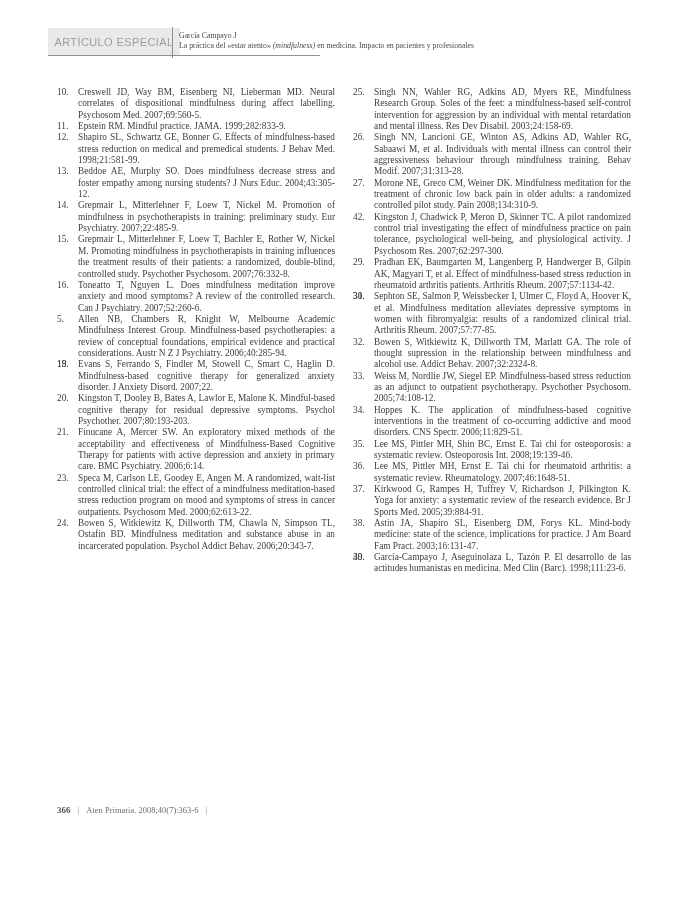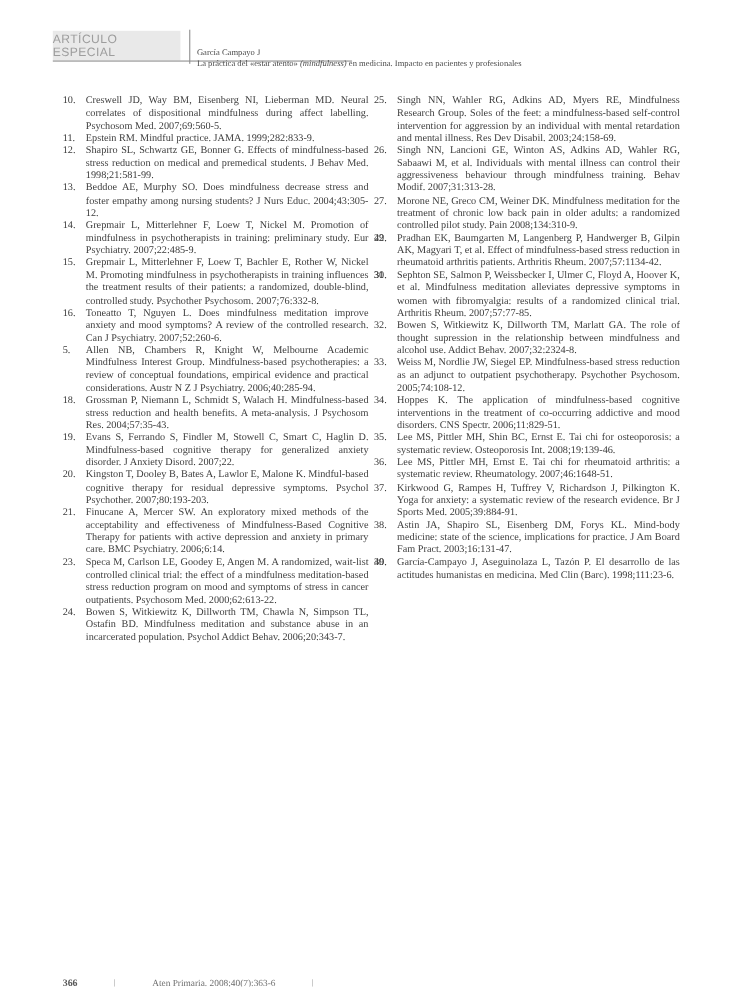--- a/index.html
+++ b/index.html
@@ -11,21 +11,21 @@
     width: 676px;
     height: 897px;
     background: #ffffff;
     overflow: hidden;
   }
 
   
   .section-box {
     position: absolute;
     left: 48px; top: 28px;
-    width: 116px; height: 27px;
+    width: 132px; height: 27px;
     background: #e9e9e9;
     display: flex; align-items: center; justify-content: center;
     font-family: "Liberation Sans", sans-serif;
     font-size: 11px;
     letter-spacing: 0.4px;
     color: #9d9d9d;
   }
   .header-rule {
     position: absolute;
     left: 48px; top: 55px;
@@ -33,35 +33,35 @@
     background: #8f8f8f;
   }
   .header-vline {
     position: absolute;
     left: 172px; top: 27px;
     width: 1px; height: 31px;
     background: #8f8f8f;
   }
   .header-citation {
     position: absolute;
-    left: 179px; top: 43px;
+    left: 179px; top: 31px;
     width: 460px;
     font-size: 7.8px;
     line-height: 9.8px;
     color: #4a4a4a;
   }
   .header-citation .italic { font-style: italic; }
 
   
   .columns {
     position: absolute;
     left: 57px; top: 87px;
     width: 574px;
     display: flex;
-    gap: 5px;
+    gap: 18px;
   }
   .col {
     width: 278px;
     font-size: 9.3px;
     line-height: 11.35px;
     color: #3d3d3d;
     text-align: justify;
     hyphens: auto;
   }
   .ref {
@@ -71,26 +71,25 @@
   .ref .num {
     position: absolute;
     left: 0; top: 0;
     width: 18px;
     text-align: left;
   }
 
   
   .footer {
     position: absolute;
-    left: 57px; top: 888px;
+    left: 57px; top: 805px;
     display: flex;
     align-items: center;
     font-size: 8.5px;
     color: #6e6e6e;
-    gap: 26px;
   }
   .footer .page-num {
     font-size: 9px;
     font-weight: bold;
     color: #585858;
   }
   .footer .pipe {
     color: #9a9a9a;
     margin: 0 7px;
     font-size: 9px;
@@ -141,21 +140,21 @@
 
         <div class="ref">
           <span class="num">16.</span><span>Toneatto T, Nguyen L. Does mindfulness meditation improve anxiety and mood symptoms? A review of the controlled research. Can J Psychiatry. 2007;52:260-6.</span>
         </div>
 
         <div class="ref">
           <span class="num">5.</span><span>Allen NB, Chambers R, Knight W, Melbourne Academic Mindfulness Interest Group. Mindfulness-based psychotherapies: a review of conceptual foundations, empirical evidence and practical considerations. Austr N Z J Psychiatry. 2006;40:285-94.</span>
         </div>
 
         <div class="ref">
-          <span class="num">18.</span><span>Grossman P, Niemann L, Schmidt S, Walach H. Mindfulness-based stress reduction and health benefits. A meta-analysis. J Psychosom Res. 2004;57:35-43.</span>
+          <span class="num">18.</span>
         </div>
 
         <div class="ref">
           <span class="num">19.</span><span>Evans S, Ferrando S, Findler M, Stowell C, Smart C, Haglin D. Mindfulness-based cognitive therapy for generalized anxiety disorder. J Anxiety Disord. 2007;22.</span>
         </div>
 
         <div class="ref">
           <span class="num">20.</span><span>Kingston T, Dooley B, Bates A, Lawlor E, Malone K. Mindful-based cognitive therapy for residual depressive symptoms. Psychol Psychother. 2007;80:193-203.</span>
         </div>
 
@@ -180,21 +179,21 @@
 
         <div class="ref">
           <span class="num">26.</span><span>Singh NN, Lancioni GE, Winton AS, Adkins AD, Wahler RG, Sabaawi M, et al. Individuals with mental illness can control their aggressiveness behaviour through mindfulness training. Behav Modif. 2007;31:313-28.</span>
         </div>
 
         <div class="ref">
           <span class="num">27.</span><span>Morone NE, Greco CM, Weiner DK. Mindfulness meditation for the treatment of chronic low back pain in older adults: a randomized controlled pilot study. Pain 2008;134:310-9.</span>
         </div>
 
         <div class="ref">
-          <span class="num">42.</span>
+          <span class="num">42.</span><span>Kingston J, Chadwick P, Meron D, Skinner TC. A pilot randomized control trial investigating the effect of mindfulness practice on pain tolerance, psychological well-being, and physiological activity. J Psychosom Res. 2007;62:297-300.</span>
         </div>
 
         <div class="ref">
           <span class="num">29.</span><span>Pradhan EK, Baumgarten M, Langenberg P, Handwerger B, Gilpin AK, Magyari T, et al. Effect of mindfulness-based stress reduction in rheumatoid arthritis patients. Arthritis Rheum. 2007;57:1134-42.</span>
         </div>
 
         <div class="ref">
           <span class="num">30.</span>
         </div>
 

